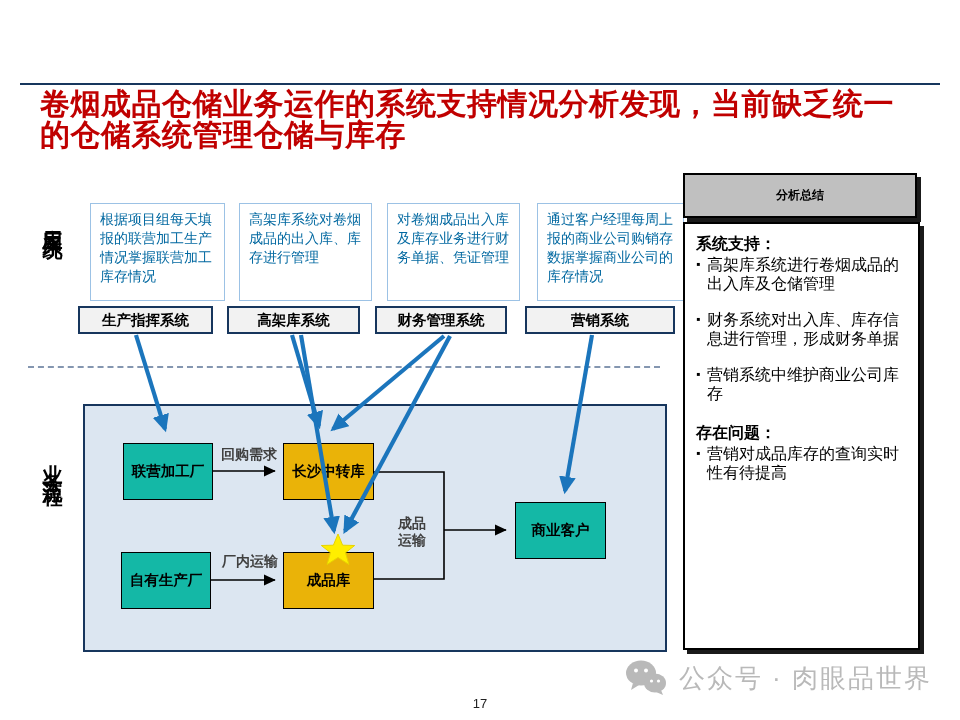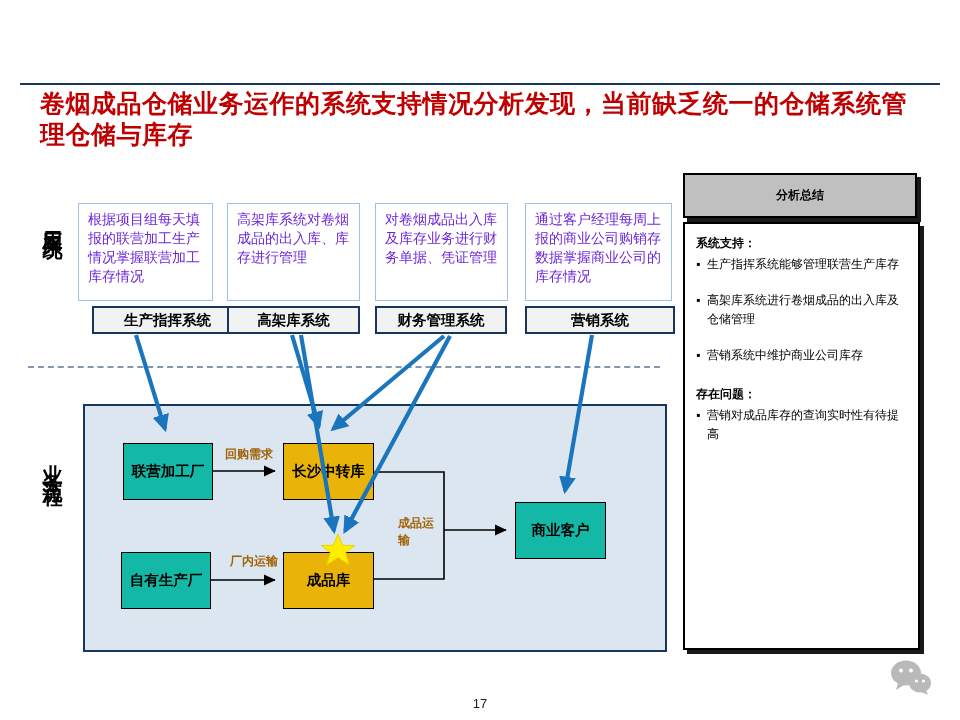--- a/index.html
+++ b/index.html
@@ -2,71 +2,71 @@
 <html><head>
 <meta charset="utf-8">
 <style>
   html,body{margin:0;padding:0;}
   body{width:960px;height:720px;position:relative;background:#ffffff;
        font-family:"Liberation Sans","DejaVu Sans",sans-serif;overflow:hidden;}
   .abs{position:absolute;}
 
   
   #top-rule{left:20px;top:83px;width:920px;height:0;border-top:2px solid #17365d;}
-  #page-title{left:40px;top:88px;width:880px;font-size:25px;line-height:31px;
+  #page-title{left:40px;top:88px;width:880px;font-size:30px;line-height:31px;
               font-weight:bold;color:#c00000;letter-spacing:0.5px;}
 
   
   .vlabel{writing-mode:vertical-rl;text-orientation:upright;font-weight:bold;
           color:#000;font-size:20px;}
   #vlabel-apps{left:40px;top:213px;letter-spacing:3px;}
   #vlabel-flow{left:40px;top:449px;letter-spacing:8px;}
 
   
   .desc-box{top:203px;height:84px;background:#ffffff;border:1px solid #9cc2e5;
-            padding:6px 9px;font-size:14px;line-height:19px;color:#6d28d9;}
+            padding:6px 9px;font-size:14px;line-height:19px;color:#0369a1;margin-left:12px;}
   .sys-box{top:306px;height:24px;background:#f2f2f2;border:2px solid #17365d;
            font-weight:bold;font-size:14.5px;color:#000;display:flex;
            align-items:center;justify-content:center;}
-  .c1{left:78px;width:115px;}  .c1b{left:92px;width:131px;padding-left:8px;}
+  .c1{left:78px;width:115px;}  .c1b{left:78px;width:131px;}
   .c2{left:227px;width:113px;} .c2b{left:227px;width:129px;font-family:Liberation Mono, monospace;}
   .c3{left:375px;width:113px;} .c3b{left:375px;width:128px;}
   .c4{left:525px;width:127px;} .c4b{left:525px;width:146px;}
 
   
   #dashed-line{left:28px;top:366px;width:632px;height:0;border-top:2px dashed #8496b0;}
 
   
   #flow-area{left:83px;top:404px;width:580px;height:244px;background:#dce6f1;
              border:2px solid #17365d;}
   .node{position:absolute;border:1.5px solid #000;display:flex;align-items:center;
         justify-content:center;font-weight:bold;font-size:14.5px;color:#000;}
   .node-white{background:#14b8a6;}
   .node-blue{background:#eab308;}
   #node-joint{left:123px;top:443px;width:88px;height:55px;}
   #node-transit{left:283px;top:443px;width:89px;height:55px;}
   #node-own{left:121px;top:552px;width:88px;height:55px;}
   #node-product{left:283px;top:552px;width:89px;height:55px;}
   #node-customer{left:515px;top:502px;width:89px;height:55px;}
-  .edge-label{position:absolute;font-weight:bold;font-size:12px;color:#a16207;}
+  .edge-label{position:absolute;font-weight:bold;font-size:14px;color:#404040;}
   #label-buyback{left:217px;top:446px;width:64px;text-align:center;}
   #label-inplant{left:216px;top:553px;width:62px;text-align:right;}
   #label-shipping{left:398px;top:515px;width:36px;line-height:17px;}
 
   
   #overlay{left:0;top:0;width:960px;height:720px;pointer-events:none;}
 
   
   #summary-header{left:683px;top:173px;width:230px;height:41px;background:#c0c0c0;
                   border:2px solid #000;box-shadow:4px 4px 0 #1a1a1a;display:flex;
                   align-items:center;justify-content:center;font-weight:bold;
                   font-size:12px;color:#000;}
   #summary-body{left:683px;top:222px;width:214px;height:404px;background:#fff;
                 border:2px solid #000;box-shadow:4px 4px 0 #1a1a1a;
-                padding:10px 8px 10px 11px;font-size:12px;line-height:19px;color:#000;}
+                padding:10px 8px 10px 11px;font-size:16px;line-height:19px;color:#000;}
   .section-title{font-weight:bold;margin-bottom:2px;}
   .bullet{position:relative;padding-left:11px;margin-bottom:17px;}
   .bullet:before{content:"▪";position:absolute;left:0;top:0;font-size:12px;}
   .bullet.last{margin-bottom:20px;}
   #issue-title{margin-top:4px;}
 
   
   #page-number{left:450px;top:696px;width:60px;text-align:center;font-size:13px;color:#222;}
   #watermark{right:28px;bottom:24px;display:flex;align-items:center;gap:12px;
              color:#b9b9b9;font-size:26px;letter-spacing:2px;}
@@ -128,32 +128,33 @@
     <line x1="450" y1="336" x2="345" y2="531" marker-end="url(#mblue)"></line>
     <line x1="592" y1="335" x2="565" y2="491" marker-end="url(#mblue)"></line>
   </g>
 
   <polygon points="338,534 342.6,545.2 354.7,545.5 345.5,552.7 348.9,564.4 338,557.5 327.1,564.4 330.5,552.7 321.3,545.5 333.4,545.2" fill="#ffee00" stroke="#e8d400" stroke-width="1"></polygon>
 </svg>
 
 <div class="abs" id="summary-header">分析总结</div>
 <div class="abs" id="summary-body">
   <div class="section-title">系统支持：</div>
-  <div class="bullet">生产指挥系统能够管理联营生产库存</div>
   <div class="bullet">高架库系统进行卷烟成品的出入库及仓储管理</div>
+  <div class="bullet">财务系统对出入库、库存信息进行管理，形成财务单据</div>
   <div class="bullet last">营销系统中维护商业公司库存</div>
   <div class="section-title" id="issue-title">存在问题：</div>
   <div class="bullet">营销对成品库存的查询实时性有待提高</div>
 </div>
 
 <div class="abs" id="page-number">17</div>
 <div class="abs" id="watermark">
   <svg width="42" height="36" viewBox="0 0 42 36">
     <ellipse cx="16" cy="13" rx="15" ry="12.5" fill="#b9b9b9"></ellipse>
     <path d="M8,23 L6,30 L14,25 z" fill="#b9b9b9"></path>
     <circle cx="11" cy="10.5" r="2" fill="#ffffff"></circle>
     <circle cx="21" cy="10.5" r="2" fill="#ffffff"></circle>
     <ellipse cx="30" cy="23" rx="11" ry="9.5" fill="#b9b9b9"></ellipse>
     <path d="M36,30 L38,35 L31,32 z" fill="#b9b9b9"></path>
     <circle cx="26.5" cy="21" r="1.6" fill="#ffffff"></circle>
     <circle cx="33.5" cy="21" r="1.6" fill="#ffffff"></circle>
   </svg>
+  <span>公众号 · 肉眼品世界</span>
 </div>
 
 </body></html>

